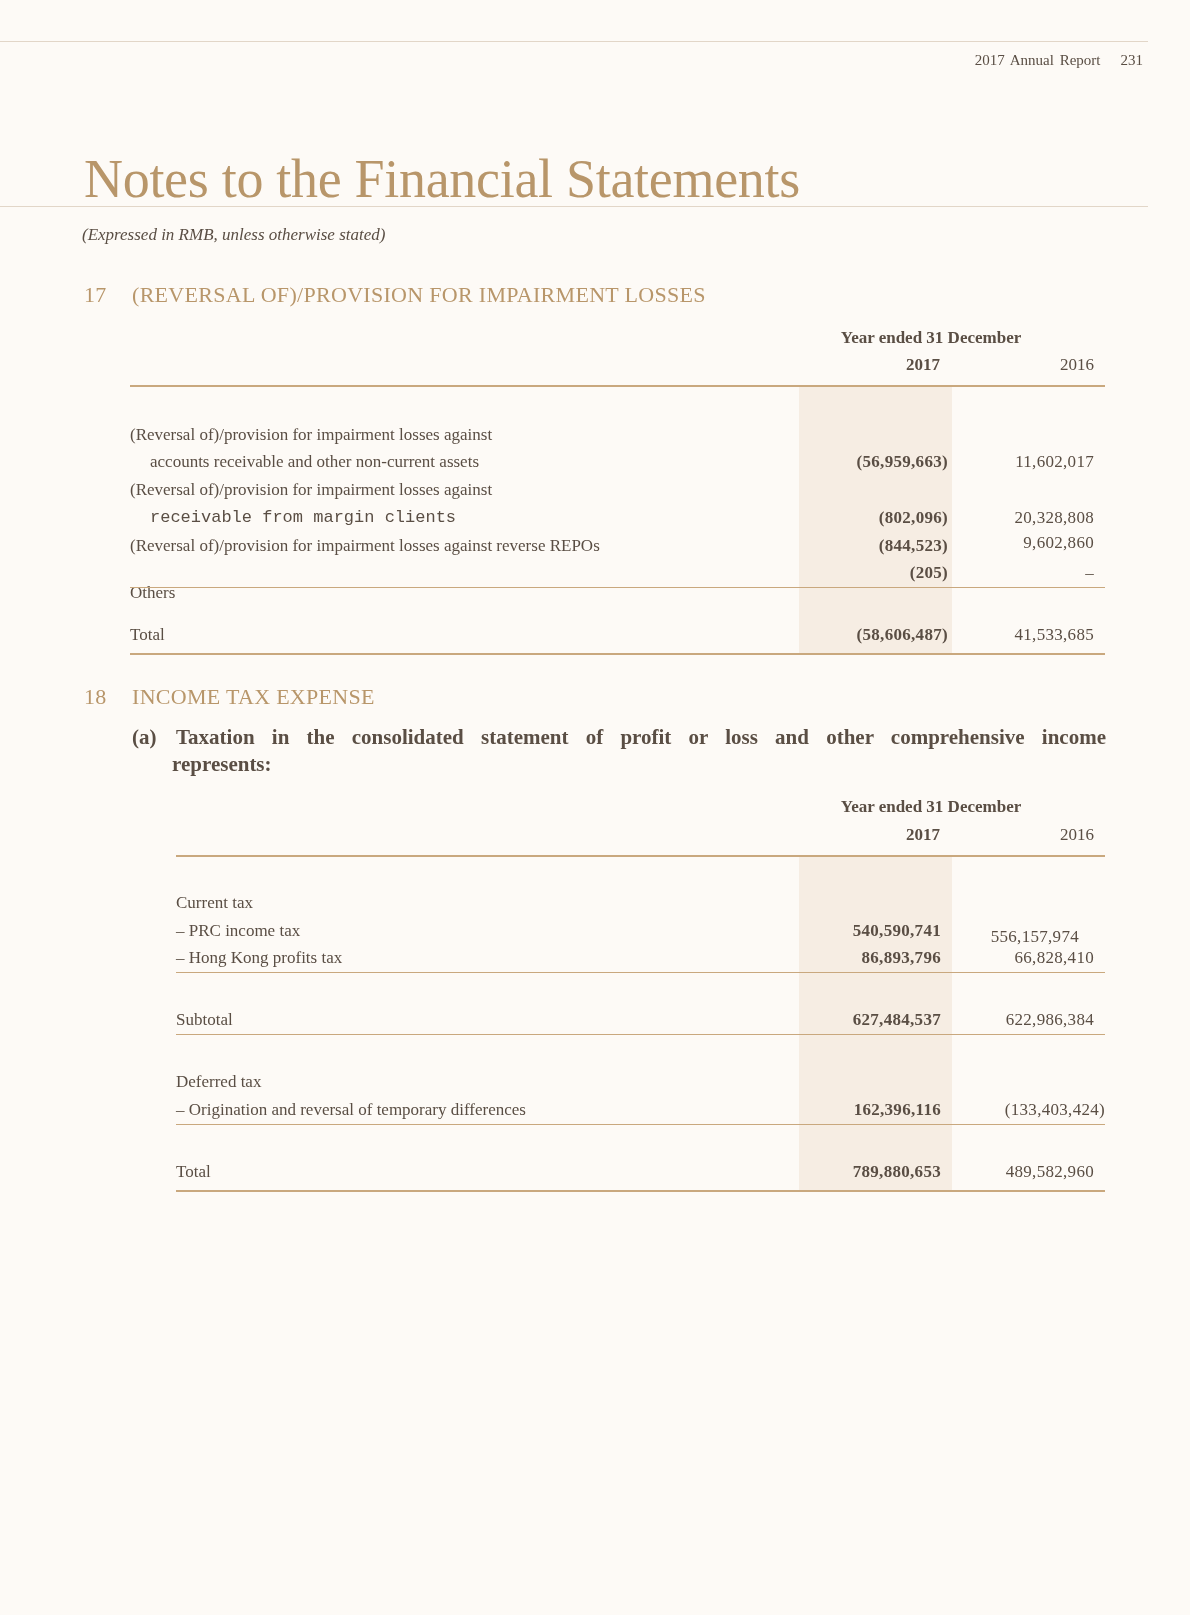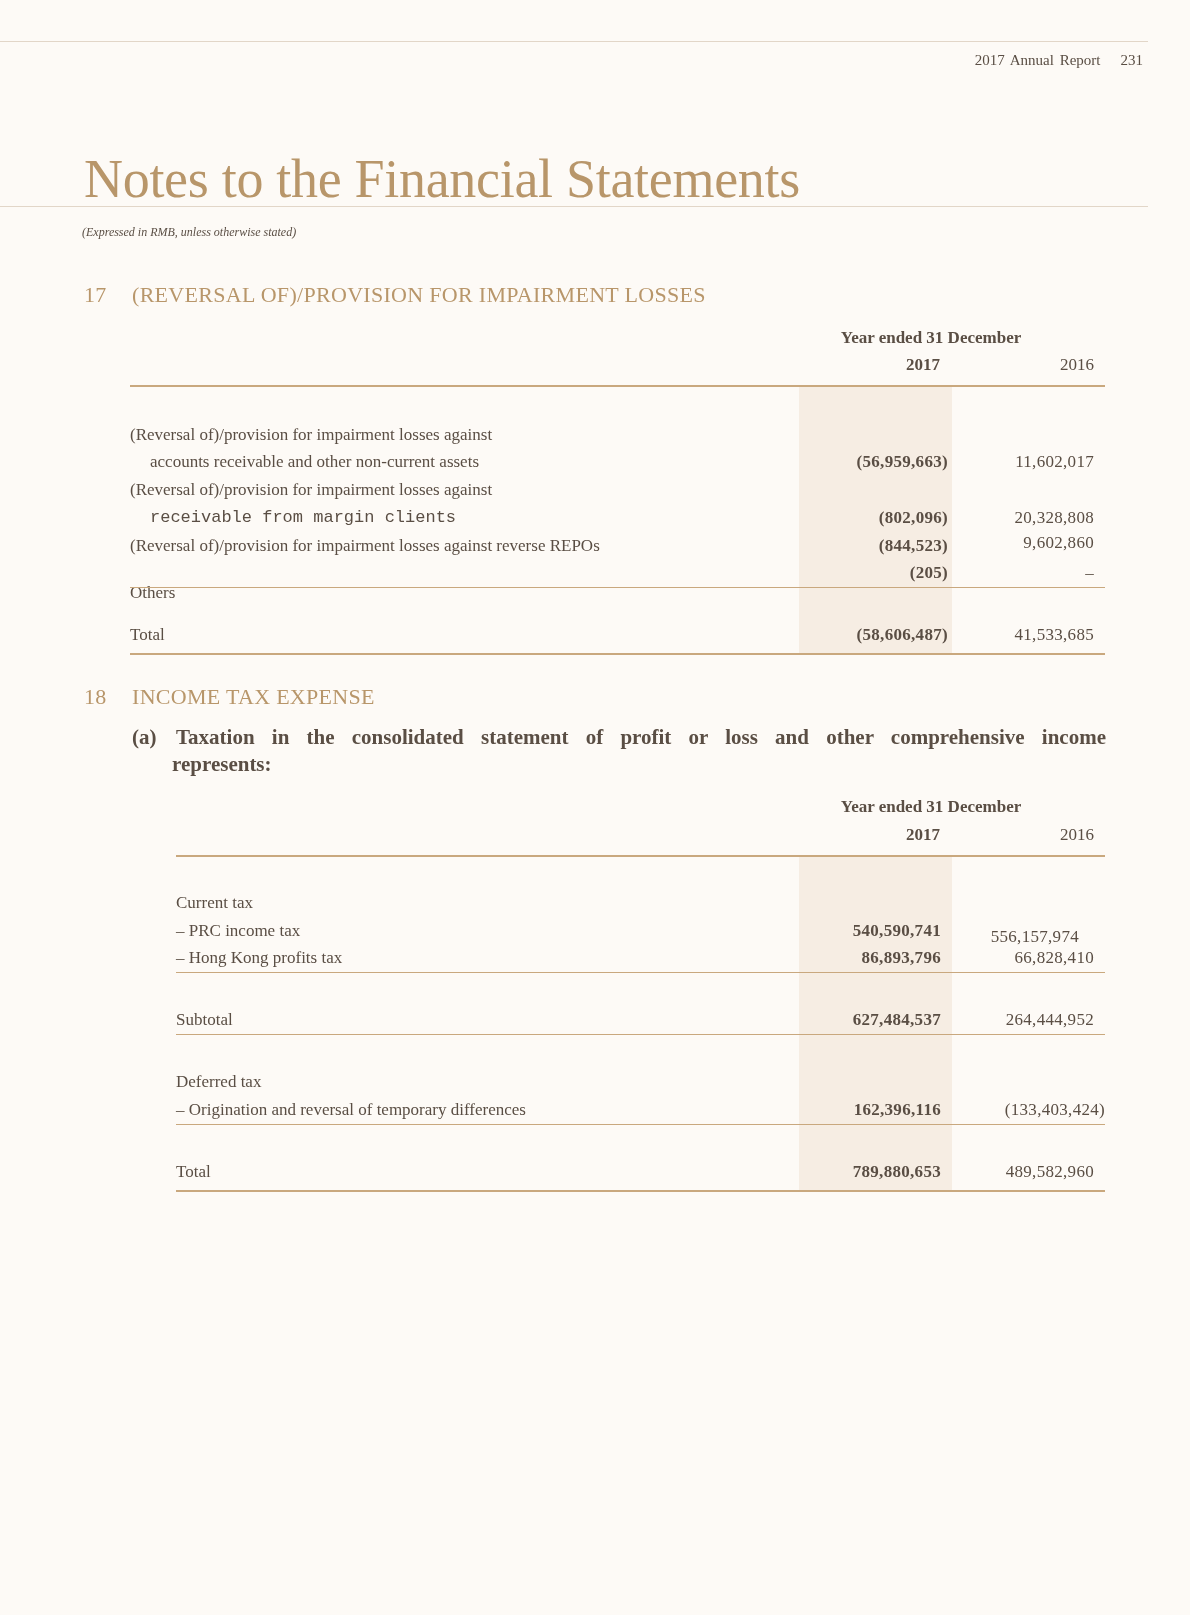--- a/index.html
+++ b/index.html
@@ -10,21 +10,21 @@
     color: #5a4e44;
     position: relative;
     overflow: hidden;
   }
   .abs { position: absolute; }
   .rule-top { left: 0; top: 41px; width: 1148px; height: 1px; background: #e2d6c8; }
   .rule-title { left: 0; top: 206px; width: 1148px; height: 1px; background: #e2d6c8; }
   .running-head { right: 47px; top: 52px; font-size: 15px; color: #5a4e44; word-spacing: 2px; }
   .running-head .pg { margin-left: 20px; }
   .page-title { left: 84px; top: 148px; font-size: 54px; color: #b8966a; letter-spacing: -0.3px; }
-  .subtitle { left: 82px; top: 225px; font-size: 12px; font-style: italic; color: #5a4e44; }
+  .subtitle { left: 82px; top: 225px; font-size: 17px; font-style: italic; color: #5a4e44; }
   .section-h { font-size: 22px; color: #b8966a; letter-spacing: 0.3px; }
   .section-h .num { display: inline-block; width: 48px; }
   .shade { background: #f6ede3; }
   .line-thick { height: 2px; background: #c9a87e; }
   .line-thin { height: 1px; background: #c9a87e; }
   .hdr { font-size: 17px; color: #5a4e44; }
   .hdr-bold { font-weight: bold; }
   .row-label { font-size: 17px; color: #5a4e44; }
   .num-cell { font-size: 17px; text-align: right; color: #5a4e44; letter-spacing: 0.3px; }
   .bold { font-weight: bold; }
@@ -105,21 +105,21 @@
   <div class="abs num-cell" style="left:925px; top:921px; width:154px;margin-top:6px;">556,157,974</div>
 
   <div class="abs row-label" style="left:176px; top:948px;">– Hong Kong profits tax</div>
   <div class="abs num-cell bold" style="left:780px; top:948px; width:161px;">86,893,796</div>
   <div class="abs num-cell" style="left:940px; top:948px; width:154px;">66,828,410</div>
 
   <div class="abs line-thin" style="left:176px; top:972px; width:929px;"></div>
 
   <div class="abs row-label" style="left:176px; top:1010px;">Subtotal</div>
   <div class="abs num-cell bold" style="left:780px; top:1010px; width:161px;">627,484,537</div>
-  <div class="abs num-cell" style="left:940px; top:1010px; width:154px;">264,444,952</div>
+  <div class="abs num-cell" style="left:940px; top:1010px; width:154px;">622,986,384</div>
 
   <div class="abs line-thin" style="left:176px; top:1034px; width:929px;"></div>
 
   <div class="abs row-label" style="left:176px; top:1072px;">Deferred tax</div>
 
   <div class="abs row-label" style="left:176px; top:1100px;">– Origination and reversal of temporary differences</div>
   <div class="abs num-cell bold" style="left:780px; top:1100px; width:161px;">162,396,116</div>
   <div class="abs num-cell" style="left:940px; top:1100px; width:165px;">(133,403,424)</div>
 
   <div class="abs line-thin" style="left:176px; top:1124px; width:929px;"></div>

